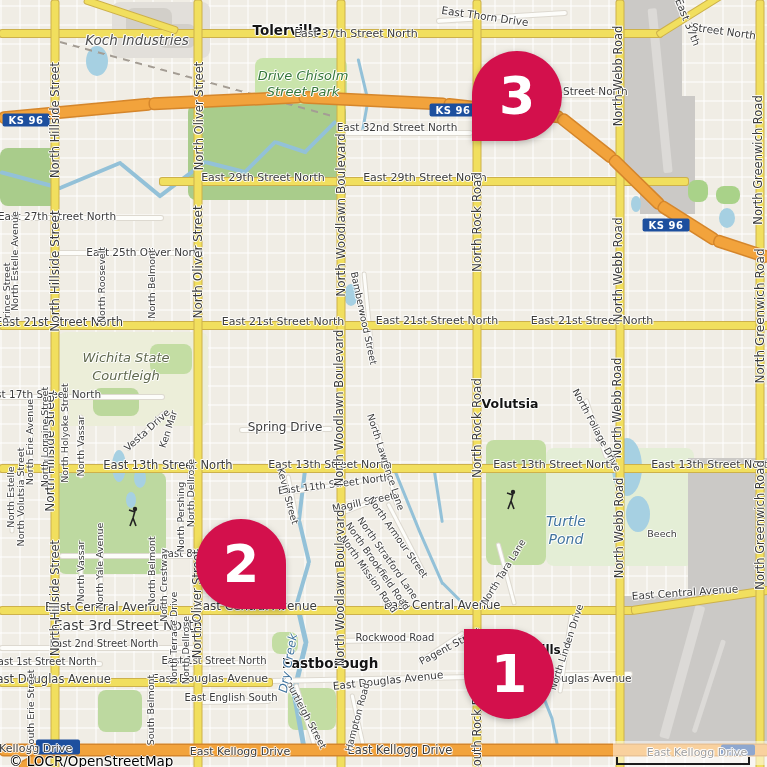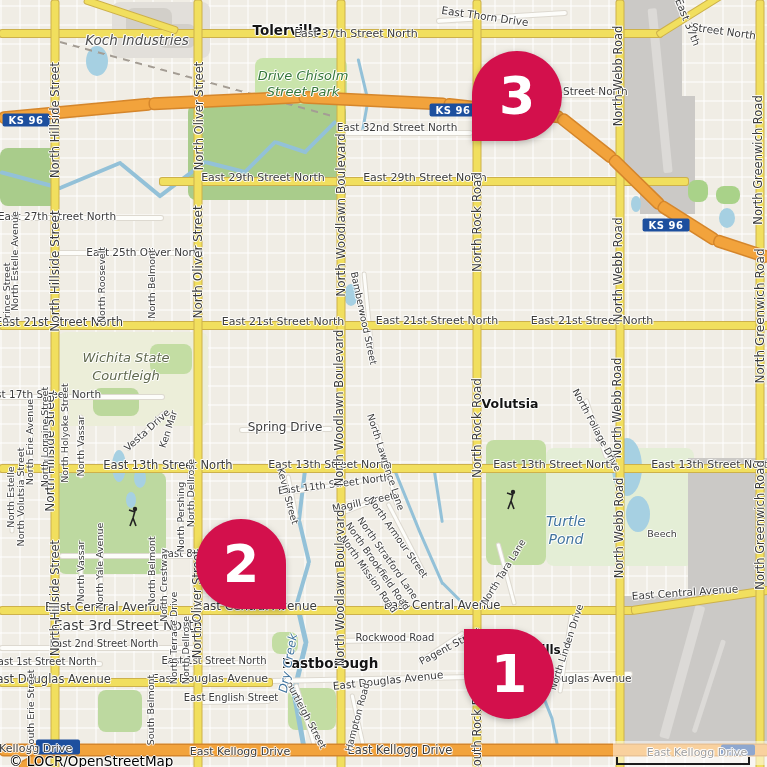--- a/index.html
+++ b/index.html
@@ -238,21 +238,21 @@
       <div class="lbl" style="left: 442px; top: 605px; font-size: 11.5px; color: rgb(59, 59, 59); transform: translate(-50%, -50%) rotate(0deg);">East Central Avenue</div>
       <div class="lbl" style="left: 685px; top: 592px; font-size: 10.5px; color: rgb(59, 59, 59); transform: translate(-50%, -50%) rotate(-4deg);">East Central Avenue</div>
       <div class="lbl" style="left: 128px; top: 625px; font-size: 14px; color: rgb(59, 59, 59); transform: translate(-50%, -50%) rotate(0deg);">East 3rd Street North</div>
       <div class="lbl" style="left: 104px; top: 643px; font-size: 10px; color: rgb(59, 59, 59); transform: translate(-50%, -50%) rotate(0deg);">East 2nd Street North</div>
       <div class="lbl" style="left: 44px; top: 661px; font-size: 10px; color: rgb(59, 59, 59); transform: translate(-50%, -50%) rotate(0deg);">East 1st Street North</div>
       <div class="lbl" style="left: 214px; top: 660px; font-size: 10px; color: rgb(59, 59, 59); transform: translate(-50%, -50%) rotate(0deg);">East 1st Street North</div>
       <div class="lbl" style="left: 50px; top: 679px; font-size: 11.5px; color: rgb(59, 59, 59); transform: translate(-50%, -50%) rotate(0deg);">East Douglas Avenue</div>
       <div class="lbl" style="left: 210px; top: 678px; font-size: 11px; color: rgb(59, 59, 59); transform: translate(-50%, -50%) rotate(0deg);">East Douglas Avenue</div>
       <div class="lbl" style="left: 388px; top: 680px; font-size: 10.5px; color: rgb(59, 59, 59); transform: translate(-50%, -50%) rotate(-6deg);">East Douglas Avenue</div>
       <div class="lbl" style="left: 576px; top: 678px; font-size: 10.5px; color: rgb(59, 59, 59); transform: translate(-50%, -50%) rotate(0deg);">East Douglas Avenue</div>
-      <div class="lbl" style="left: 231px; top: 697px; font-size: 10px; color: rgb(59, 59, 59); transform: translate(-50%, -50%) rotate(0deg);">East English Street</div>
+      <div class="lbl" style="left: 231px; top: 697px; font-size: 10px; color: rgb(59, 59, 59); transform: translate(-50%, -50%) rotate(0deg);">East English South</div>
       <div class="lbl" style="left: 395px; top: 637px; font-size: 10px; color: rgb(59, 59, 59); transform: translate(-50%, -50%) rotate(0deg);">Rockwood Road</div>
       <div class="lbl" style="left: 450px; top: 646px; font-size: 10px; color: rgb(59, 59, 59); transform: translate(-50%, -50%) rotate(-28deg);">Pagent Street</div>
       <div class="lbl" style="left: 546px; top: 650px; font-size: 12px; color: rgb(20, 20, 20); font-weight: bold; transform: translate(-50%, -50%) rotate(0deg);">Hills</div>
       <div class="lbl" style="left: 330px; top: 663px; font-size: 13.5px; color: rgb(20, 20, 20); font-weight: bold; transform: translate(-50%, -50%) rotate(0deg);">Eastborough</div>
       <div class="lbl" style="left: 510px; top: 403px; font-size: 12.5px; color: rgb(20, 20, 20); font-weight: bold; transform: translate(-50%, -50%) rotate(0deg);">Volutsia</div>
       <div class="lbl" style="left: 22px; top: 748px; font-size: 11px; color: rgb(59, 59, 59); transform: translate(-50%, -50%) rotate(0deg);">East Kellogg Drive</div>
       <div class="lbl" style="left: 240px; top: 751px; font-size: 11px; color: rgb(59, 59, 59); transform: translate(-50%, -50%) rotate(0deg);">East Kellogg Drive</div>
       <div class="lbl" style="left: 400px; top: 750px; font-size: 11.5px; color: rgb(59, 59, 59); transform: translate(-50%, -50%) rotate(0deg);">East Kellogg Drive</div>
       <div class="lbl" style="left: 697px; top: 752px; font-size: 11px; color: rgb(59, 59, 59); transform: translate(-50%, -50%) rotate(0deg);">East Kellogg Drive</div>
       <div class="lbl" style="left: 662px; top: 533px; font-size: 9.5px; color: rgb(59, 59, 59); transform: translate(-50%, -50%) rotate(0deg);">Beech</div>

